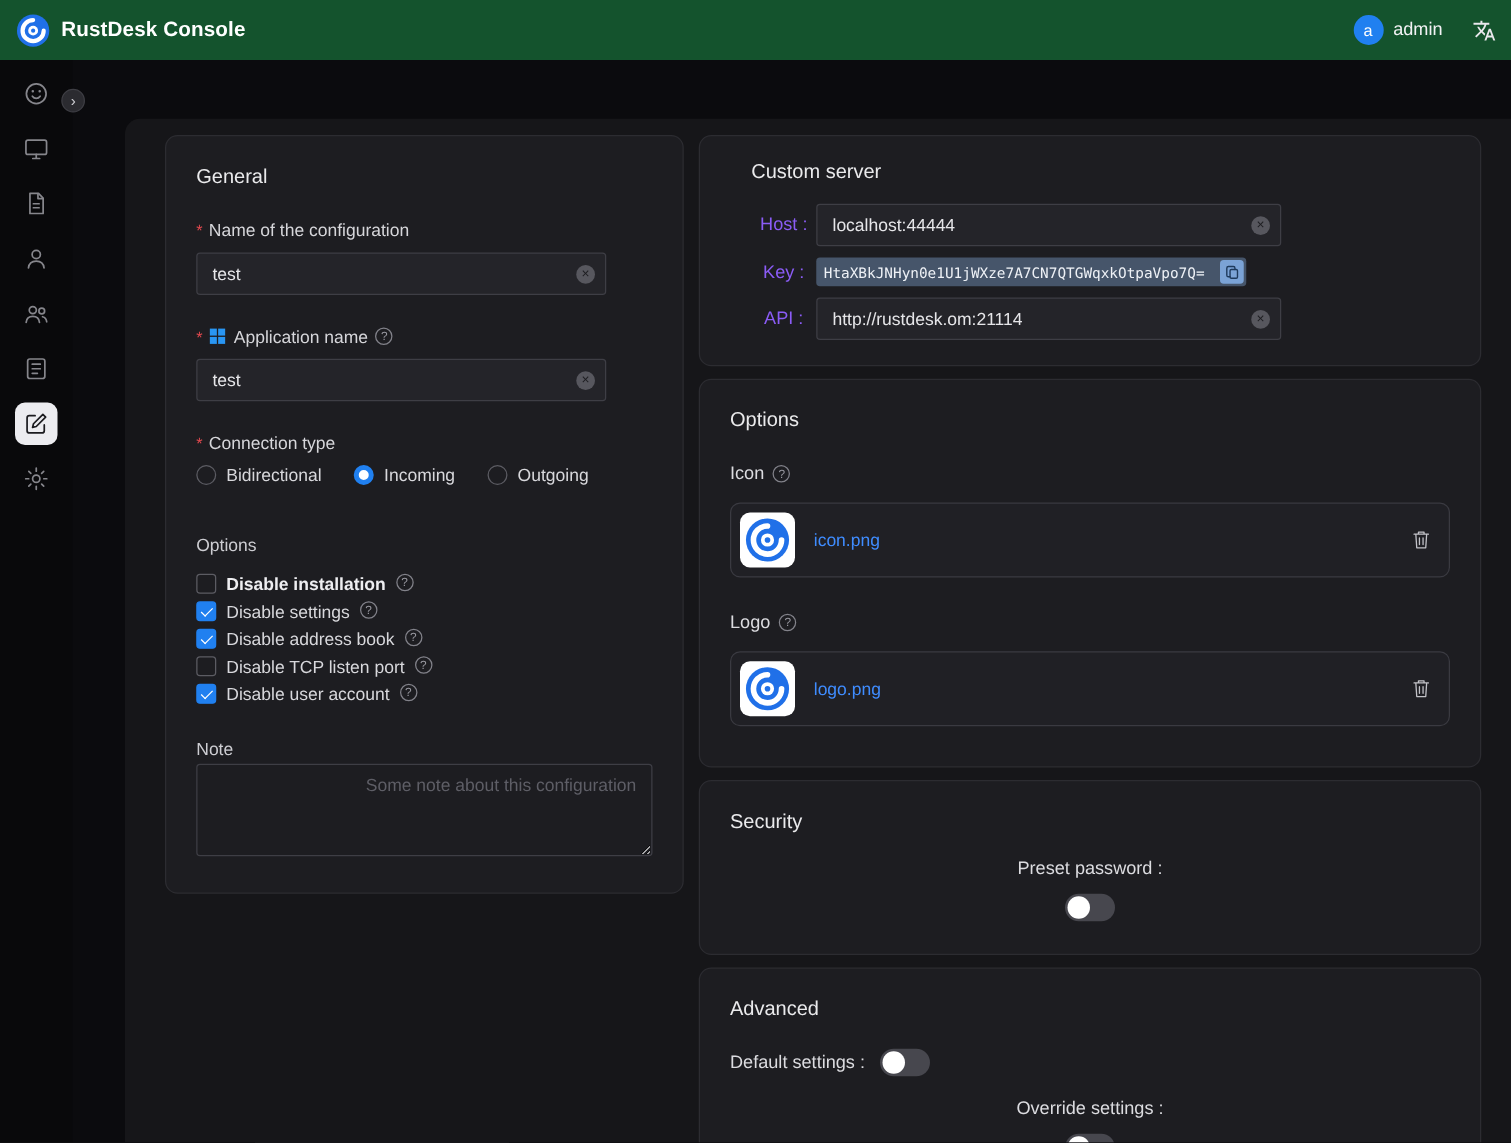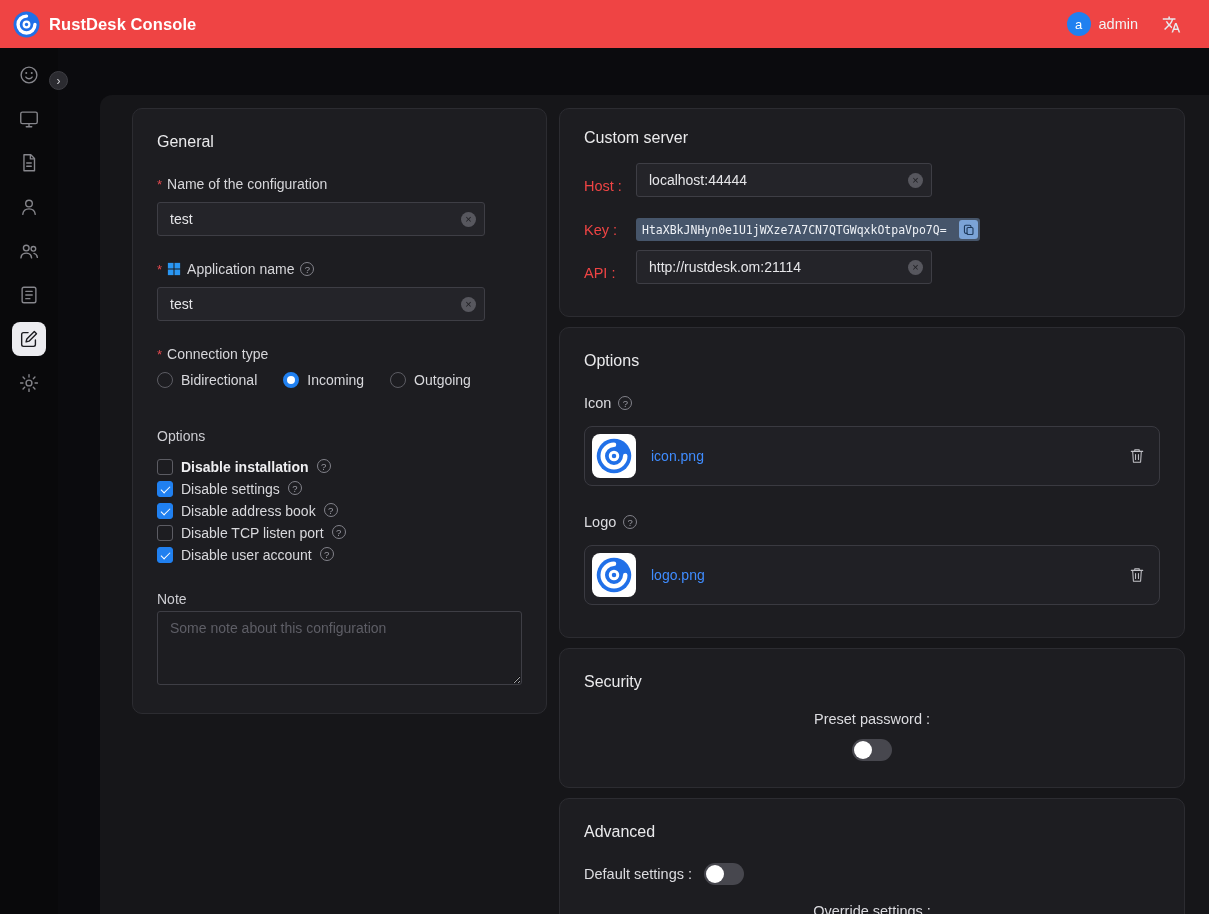--- a/index.html
+++ b/index.html
@@ -5,22 +5,22 @@
   * { margin:0; padding:0; box-sizing:border-box; }
   html,body { width:1209px; height:914px; }
   body {
     font-family:"Liberation Sans", sans-serif;
     background:#0b0b0e; color:#e4e4e7;
     overflow:hidden; position:relative;
   }
 
   
   .header { position:absolute; top:0; left:0; width:100%; height:48px;
-    background:#ef4444; display:flex; align-items:center; justify-content:space-between;
-    padding:0 28px 0 13px; z-index:9; }
+    background:#14532d; display:flex; align-items:center; justify-content:space-between;
+    padding:0 12px 0 13px; z-index:9; }
   .brand { display:flex; align-items:center; gap:9px; }
   .logo-sm svg { width:27px; height:27px; display:block; }
   .app-title { font-size:16.5px; font-weight:bold; color:#ffffff; letter-spacing:.1px; }
   .header-right { display:flex; align-items:center; gap:24px; }
   .user { display:flex; align-items:center; gap:8px; cursor:pointer; }
   .avatar { width:24px; height:24px; border-radius:50%; background:#2080f0; color:#fff;
     font-size:13px; display:flex; align-items:center; justify-content:center; }
   .username { font-size:14.5px; color:#f2f2f4; }
   .translate svg { width:19px; height:19px; display:block; }
 
@@ -82,28 +82,28 @@
     position:relative; flex:none; }
   .cbx.checked { background:#2080f0; border-color:#2080f0; }
   .cbx.checked::after { content:""; position:absolute; left:5px; top:1.5px; width:4px;
     height:8px; border-right:1.6px solid #fff; border-bottom:1.6px solid #fff;
     transform:rotate(45deg); }
   .cbx-row.bold .lbl { font-weight:bold; color:#eeeef1; }
   .cbx-row .help-icon { margin-left:0; }
 
   textarea.note { width:100%; height:74px; background:transparent; border:1px solid #3e3e45;
     border-radius:3px; color:#e6e6e9; font-size:14px; padding:8px 12px; resize:vertical;
-    font-family:inherit; outline:none; }
+    font-family:inherit; outline:none;text-align:right; }
   textarea.note::placeholder { color:#5e5e66; }
 
   
   .srv-row { display:flex; align-items:center; margin-bottom:9px; }
   .srv-row:last-child { margin-bottom:0; }
-  .srv-label { width:52px; font-size:14.5px; color:#ef4444; flex:none; }
-  .srv-input-wrap { width:296px; margin-bottom:12px; }
+  .srv-label { width:52px; font-size:14.5px; color:#8b5cf6; flex:none;text-align:center; }
+  .srv-input-wrap { width:372px; margin-bottom:0; }
   .key-box { width:344px; display:flex; align-items:center; border-radius:3px;
     background:#46556a; padding:2px 2px 2px 6px; cursor:text; }
   .key-text { font-family:"DejaVu Sans Mono", monospace; font-size:11.5px; color:#eef1f6;
     white-space:nowrap; overflow:hidden; flex:1; }
   .copy-btn { margin-left:4px; width:19px; height:19px; background:#7ba3d6; border-radius:3px;
     display:flex; align-items:center; justify-content:center; cursor:pointer; flex:none; }
   .copy-btn svg { width:14px; height:14px; }
 
   
   .vis-label { font-size:14.5px; color:#dcdce0; display:flex; align-items:center; gap:7px;
@@ -296,21 +296,21 @@
           </label>
         </div>
 
         <div class="section-label" style="margin-bottom:4px;">Note</div>
         <textarea class="note" placeholder="Some note about this configuration" style=""></textarea>
       </section>
     </div>
 
     <div class="col-right">
 
-      <section class="card" style="padding:20px 24px;">
+      <section class="card" style="padding:20px 41px;">
         <h2 class="card-title" style="margin-bottom:16px;">Custom server</h2>
         <div class="srv-row">
           <span class="srv-label">Host :</span>
           <div class="input-wrap srv-input-wrap">
             <input class="text-input" type="text" value="localhost:44444" style="">
             <span class="clear-icon">×</span>
           </div>
         </div>
         <div class="srv-row">
           <span class="srv-label">Key :</span>

